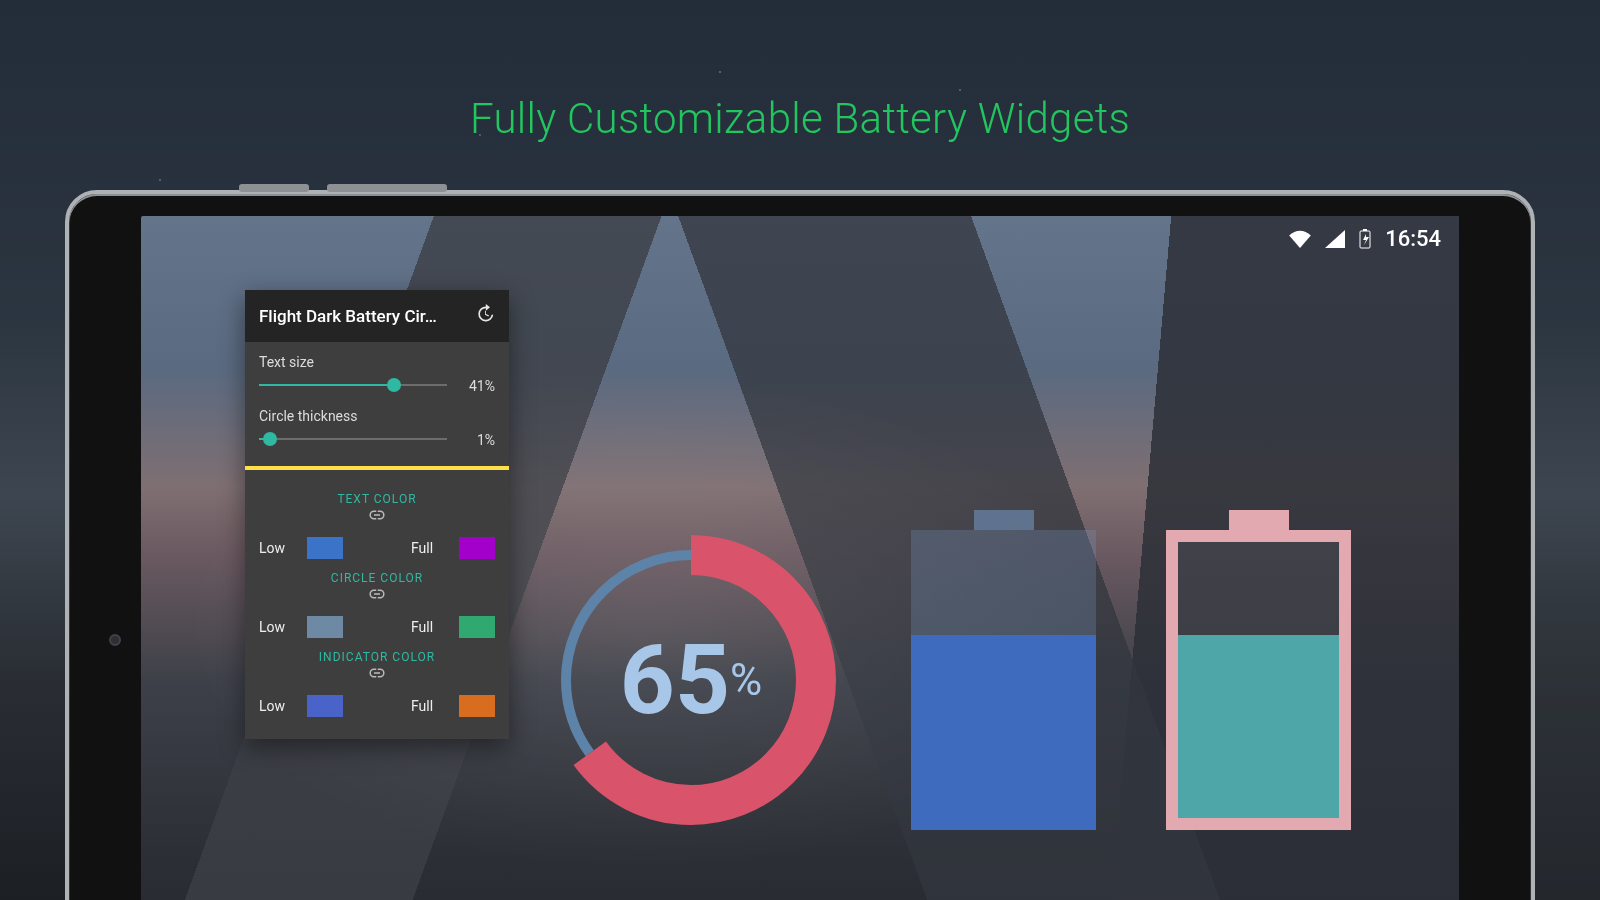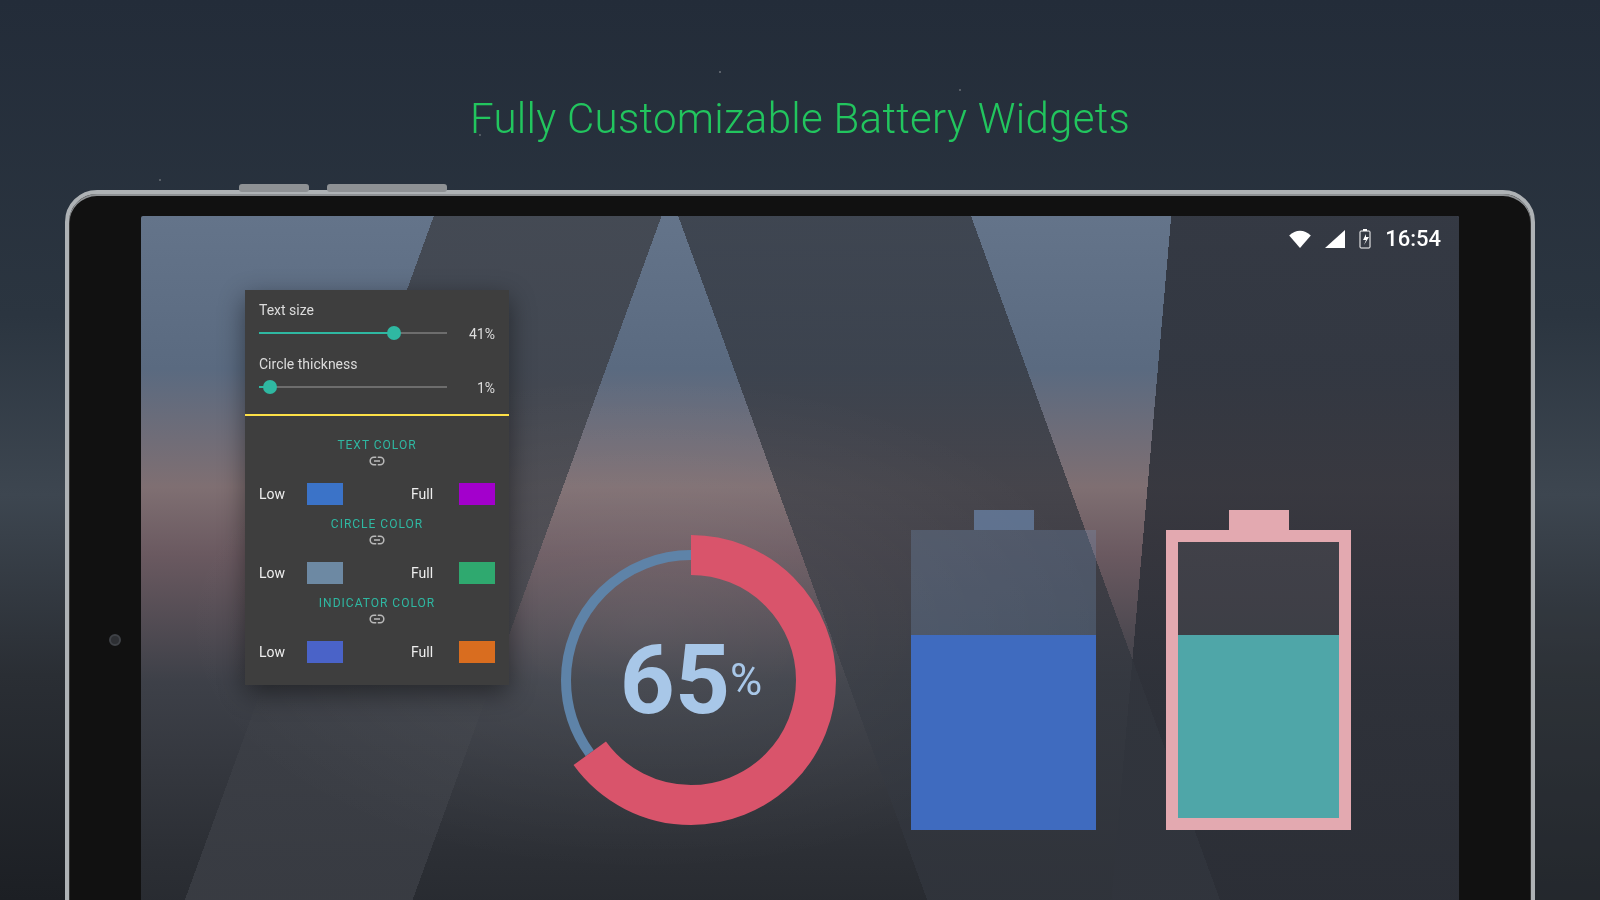--- a/index.html
+++ b/index.html
@@ -79,21 +79,21 @@
     position:absolute; left:104px; top:74px; width:264px;
     background:#3e3e3e; color:#e6e6e6;
     box-shadow:0 8px 24px rgba(0,0,0,.45);
     font-size:14px;
   }
   .panel-header{
     background:#242424; padding:14px 14px; display:flex;align-items:center;gap:10px;
     font-size:17px; font-weight:500;color:#fff;
   }
   .panel-header .title{flex:1;white-space:nowrap;overflow:hidden;text-overflow:ellipsis}
-  .panel-section{padding:12px 14px 4px;border-bottom:2px solid #fde047}
+  .panel-section{padding:12px 14px 4px;border-bottom:4px solid #fde047}
   .control{margin-bottom:14px}
   .control .label{color:#dcdcdc;font-size:14px;margin-bottom:8px}
   .slider-row{display:flex;align-items:flex-start;gap:6px}
   .slider{
     flex:1;position:relative;height:14px;
   }
   .slider .track{position:absolute;left:0;right:0;top:50%;height:2px;background:#6d6d6d;transform:translateY(-50%)}
   .slider .fill{position:absolute;left:0;top:50%;height:2px;background:#2fb8a2;transform:translateY(-50%)}
   .slider .thumb{position:absolute;top:50%;width:14px;height:14px;border-radius:50%;background:#2fb8a2;transform:translate(-50%,-50%)}
   .slider-val{width:42px;text-align:right;color:#ddd}
@@ -162,20 +162,28 @@
         <svg width="12" height="20" viewBox="0 0 12 20">
             <rect x="1" y="2" width="10" height="17" rx="1" fill="none" stroke="#fff"></rect>
             <rect x="4" y="0" width="4" height="2" fill="#fff"></rect>
             <path fill="#fff" d="M7 5 4 11h3l-2 5 5-8H7z"></path>
           </svg>
       </span>
       <span>16:54</span>
     </div>
 
     <div class="panel">
+      <div class="panel-header">
+        <span class="title">Flight Dark Battery Cir…</span>
+        <span>
+          <svg width="20" height="20" viewBox="0 0 24 24">
+              <path fill="#e6e6e6" d="M13 3a9 9 0 1 0 8.94 10H19.9A7 7 0 1 1 13 5v3l5-4-5-4zM12 8v5l4 2 .8-1.4L13 12V8z"></path>
+            </svg>
+        </span>
+      </div>
 
       <div class="panel-section" id="sliders">
           <div class="control">
       <div class="label">Text size</div>
       <div class="slider-row">
         <div class="slider">
           <div class="track"></div>
           <div class="fill" style="width:72%"></div>
           <div class="thumb" style="left:72%"></div>
         </div>

